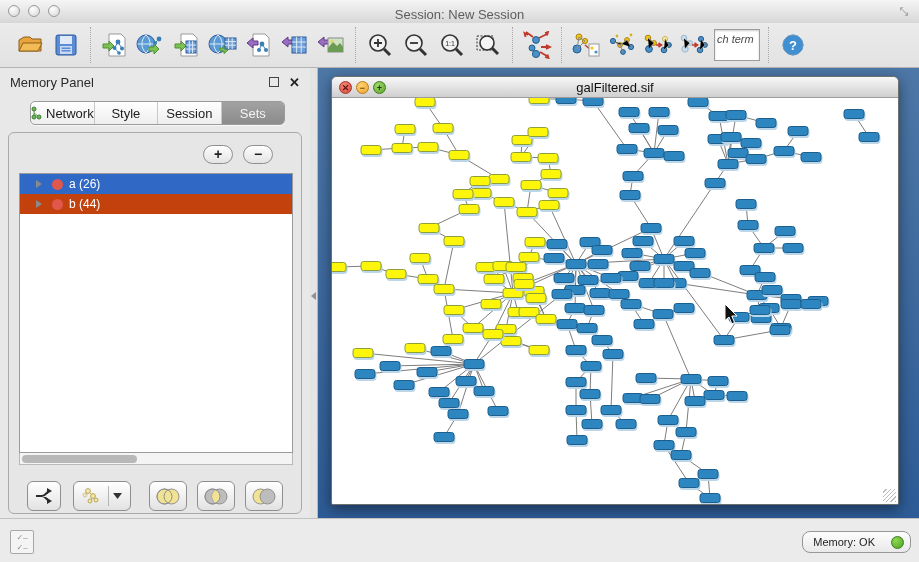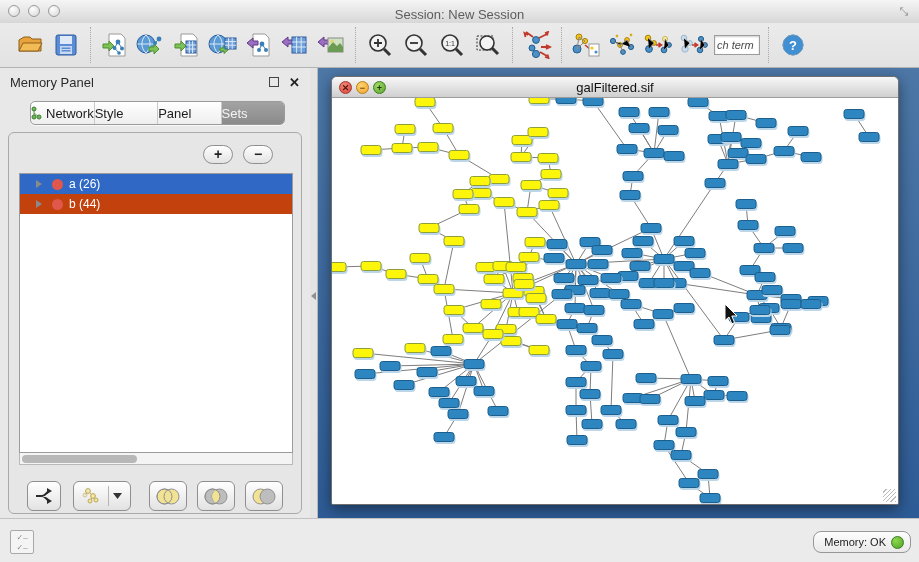--- a/index.html
+++ b/index.html
@@ -18,35 +18,35 @@
   .fs-btn { position:absolute; right:8px; top:4px; width:14px; height:14px; color:#8a8a8a; font-size:11px; line-height:14px; text-align:center; }
 
   
   .toolbar { position:absolute; left:0; top:23px; width:919px; height:45px;
     background:linear-gradient(#ebebeb,#e2e2e2); border-bottom:1px solid #b3b3b3;
     display:flex; align-items:center; padding:0 6px; }
   .tb-group { display:flex; align-items:center; gap:4px; padding:0 8px; }
   .tb-sep { width:1px; height:36px; border-left:1px dotted #a9a9a9; }
   .tb-btn { width:32px; height:32px; display:flex; align-items:center; justify-content:center; border-radius:4px; }
   .tb-btn svg { display:block; }
-  .search-field { width:46px; height:20px; background:#fff; border:1px solid #9c9c9c;
+  .search-field { width:46px; height:32px; background:#fff; border:1px solid #9c9c9c;
     box-shadow:inset 0 1px 2px rgba(0,0,0,.2); font-style:italic; color:#4a4a4a;
     font-size:11px; line-height:18px; padding-left:2px; overflow:hidden; white-space:nowrap; }
 
   
   .control-panel { position:absolute; left:0; top:68px; width:310px; height:450px; background:#e8e8e8; }
   .cp-header { height:28px; display:flex; align-items:center; padding:0 10px; }
   .cp-title { font-size:13px; color:#2b2b2b; flex:1; }
   .cp-float { width:10px; height:10px; border:1.5px solid #444; margin-right:10px; }
   .cp-close { font-size:13px; color:#222; font-weight:bold; }
 
   .tabbar { position:absolute; left:30px; top:33px; width:255px; height:24px; display:flex;
     border:1px solid #9b9b9b; border-radius:5px; overflow:hidden;
     background:linear-gradient(#ffffff,#eeeeee); box-shadow:0 1px 0 rgba(255,255,255,.7); }
-  .tab { flex:1; display:flex; align-items:center; justify-content:flex-start; gap:4px;
+  .tab { flex:1; display:flex; align-items:center; justify-content:center; gap:4px;
     font-size:13px; color:#1c1c1c; border-right:1px solid #c8c8c8; }
   .tab:last-child { border-right:none; }
   .tab.selected { background:linear-gradient(#a2a2a2,#8b8b8b); color:#f4f4f4; }
   .tab svg { display:block; }
 
   .sets-panel { position:absolute; left:8px; top:64px; width:294px; height:382px;
     border:1px solid #a9a9a9; border-radius:6px; background:#e6e6e6; }
   .pm-row { position:absolute; right:28px; top:12px; display:flex; gap:10px; }
   .pm-btn { width:30px; height:19px; border:1px solid #8f8f8f; border-radius:10px;
     background:linear-gradient(#fefefe,#e3e3e3); font-size:14px; font-weight:bold; color:#222;
@@ -99,21 +99,21 @@
   .node.b { stroke:#1c5f8e; }
 
   
   .statusbar { position:absolute; left:0; top:518px; width:919px; height:44px;
     background:#ebebeb; border-top:1px solid #c2c2c2; }
   .task-btn { position:absolute; left:10px; top:11px; width:24px; height:24px;
     border:1px solid #a8a8a8; background:#f4f4f4; border-radius:2px;
     font-size:8px; color:#8a8a8a; line-height:10px; text-align:center; padding-top:2px; }
   .memory-pill { position:absolute; right:8px; top:12px; height:22px; padding:0 6px 0 10px;
     border:1px solid #979797; border-radius:8px; background:linear-gradient(#fdfdfd,#e9e9e9);
-    display:flex; align-items:center; gap:5px; font-size:11px; color:#222; }
+    display:flex; align-items:center; gap:16px; font-size:11px; color:#222; }
   .mem-dot { width:13px; height:13px; border-radius:50%;
     background:radial-gradient(circle at 35% 30%, #8fd84f,#4ca425); border:1px solid #3c7a1e; }
 
   .cursor-svg { position:absolute; pointer-events:none; }
 </style>
 </head>
 <body>
 
 <div class="titlebar">
   <div class="tl-group">
@@ -330,21 +330,21 @@
         <circle cx="3" cy="3" r="2" fill="#6cb75a" stroke="#3f7d33"></circle>
         <circle cx="3" cy="11" r="2" fill="#6cb75a" stroke="#3f7d33"></circle>
         <circle cx="8" cy="11" r="2" fill="#6cb75a" stroke="#3f7d33"></circle>
       </svg>
       <span>Network</span>
     </div>
     <div class="tab">
       <span>Style</span>
     </div>
     <div class="tab">
-      <span>Panel</span>
+      <span>Session</span>
     </div>
     <div class="tab selected">
       <span>Sets</span>
     </div>
   </div>
 
   <div class="sets-panel">
     <div class="pm-row">
       <div class="pm-btn">+</div>
       <div class="pm-btn">−</div>

